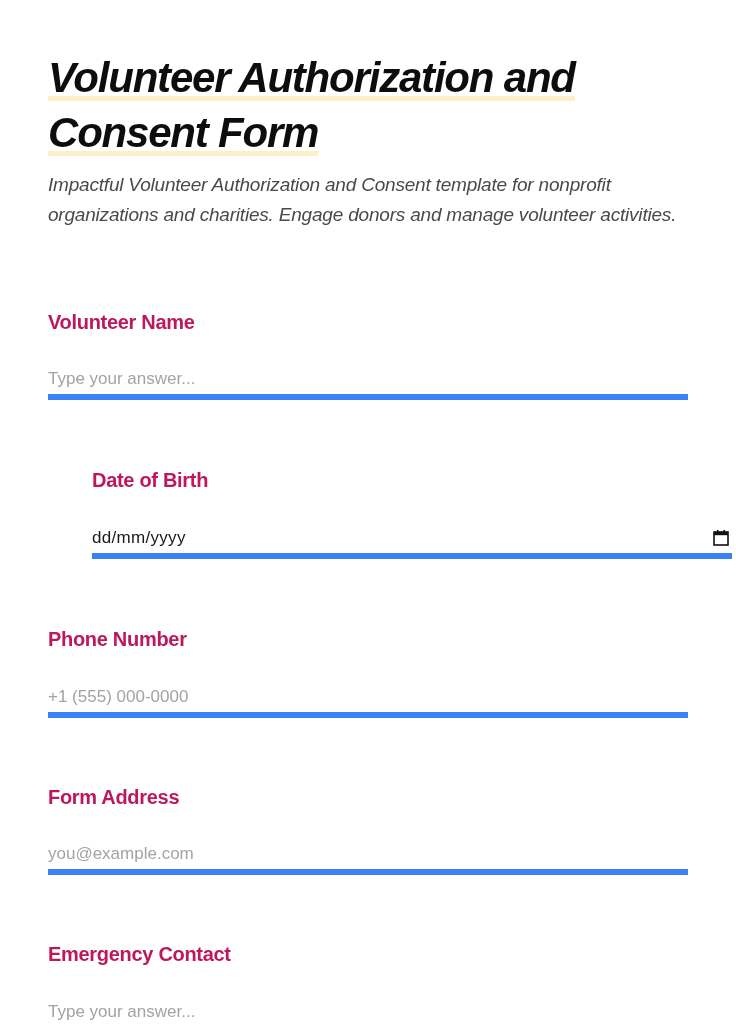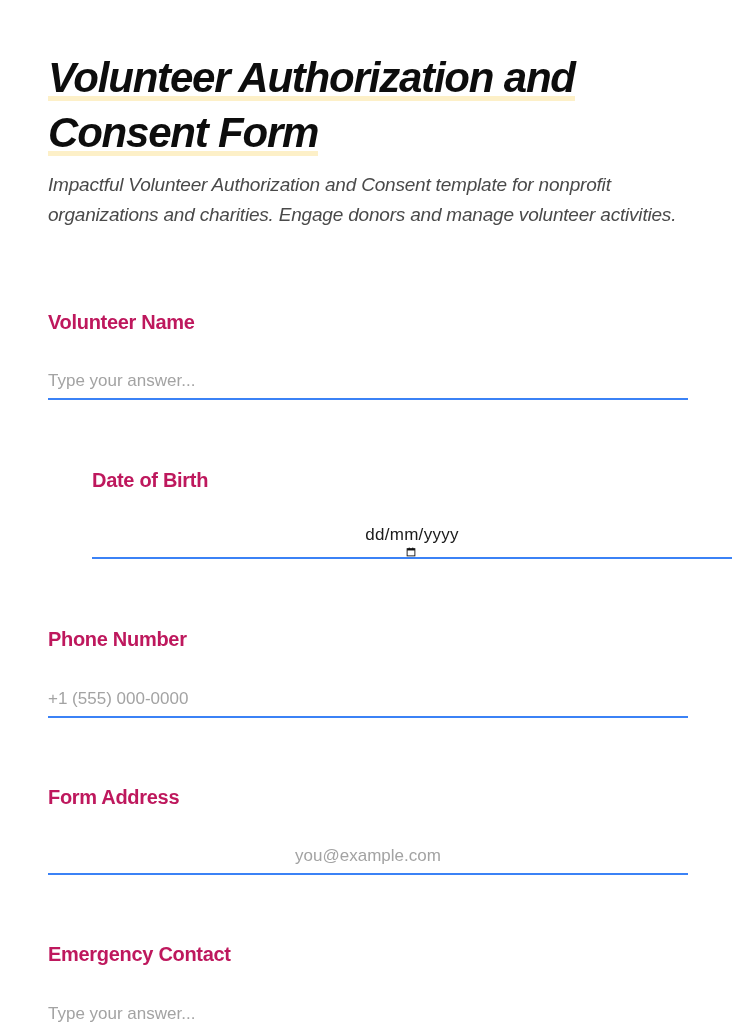--- a/index.html
+++ b/index.html
@@ -12,21 +12,21 @@
     }
     .title .line { display: inline; background: linear-gradient(to bottom, transparent 0, transparent 42px, #fdf0c8 42px, #fdf0c8 55px, transparent 55px); font-style: italic; }
     .desc {
       position: absolute; left: 48px; top: 170px; width: 640px;
       font-size: 19px; font-style: italic; line-height: 30px; color: #4a4a4a; letter-spacing: -0.2px;
     }
     .field { position: absolute; left: 48px; width: 640px; }
     .field-label { font-size: 20px; font-weight: 700; color: #be185d; letter-spacing: -0.3px; height: 28px; line-height: 28px; }
     .field-input {
       position: absolute; left: 0; width: 640px; height: 36px;
-      border-bottom: 2px solid #3b82f6; display: flex; align-items: center; justify-content: space-between;
+      border-bottom: 6px solid #3b82f6; display: flex; align-items: center; justify-content: space-between;
       font-size: 17px; line-height: 24px;
     }
     .placeholder { color: #a3a3a3; }
     .date-value { color: #1a1a1a; letter-spacing: 0.3px; }
     .cal-icon { width: 18px; height: 18px; margin-right: 2px; }
   </style>
 </head>
 <body>
 
 <div class="page">
@@ -39,41 +39,41 @@
 
   <div class="field" style="top:308px;">
     <div class="field-label">Volunteer Name</div>
     <div class="field-input" style="top:56px;">
       <span class="placeholder">Type your answer...</span>
     </div>
   </div>
 
   <div class="field" style="top:466px;margin-left:44px;">
     <div class="field-label">Date of Birth</div>
-    <div class="field-input" style="top:57px;flex-direction:column;">
+    <div class="field-input" style="top:57px;">
       <span class="date-value">dd/mm/yyyy</span>
       <svg class="cal-icon" viewBox="0 0 18 18">
         <rect x="2" y="3" width="14" height="13" fill="none" stroke="#111" stroke-width="1.6"></rect>
         <rect x="2" y="3" width="14" height="3.2" fill="#111"></rect>
         <rect x="5" y="1" width="1.6" height="3" fill="#111"></rect>
         <rect x="11.4" y="1" width="1.6" height="3" fill="#111"></rect>
       </svg>
     </div>
   </div>
 
   <div class="field" style="top:625px;">
     <div class="field-label">Phone Number</div>
     <div class="field-input" style="top:57px;">
       <span class="placeholder">+1 (555) 000-0000</span>
     </div>
   </div>
 
   <div class="field" style="top:783px;">
     <div class="field-label">Form Address</div>
-    <div class="field-input" style="top:56px;justify-content:center;">
+    <div class="field-input" style="top:56px;">
       <span class="placeholder">you@example.com</span>
     </div>
   </div>
 
   <div class="field" style="top:940px;">
     <div class="field-label">Emergency Contact</div>
     <div class="field-input" style="top:57px;">
       <span class="placeholder">Type your answer...</span>
     </div>
   </div>

